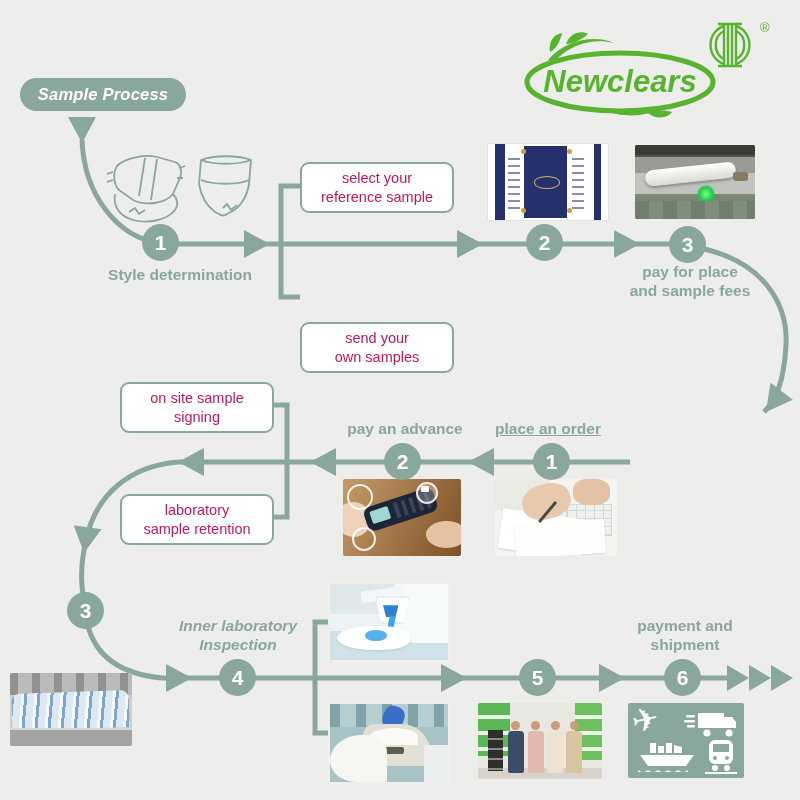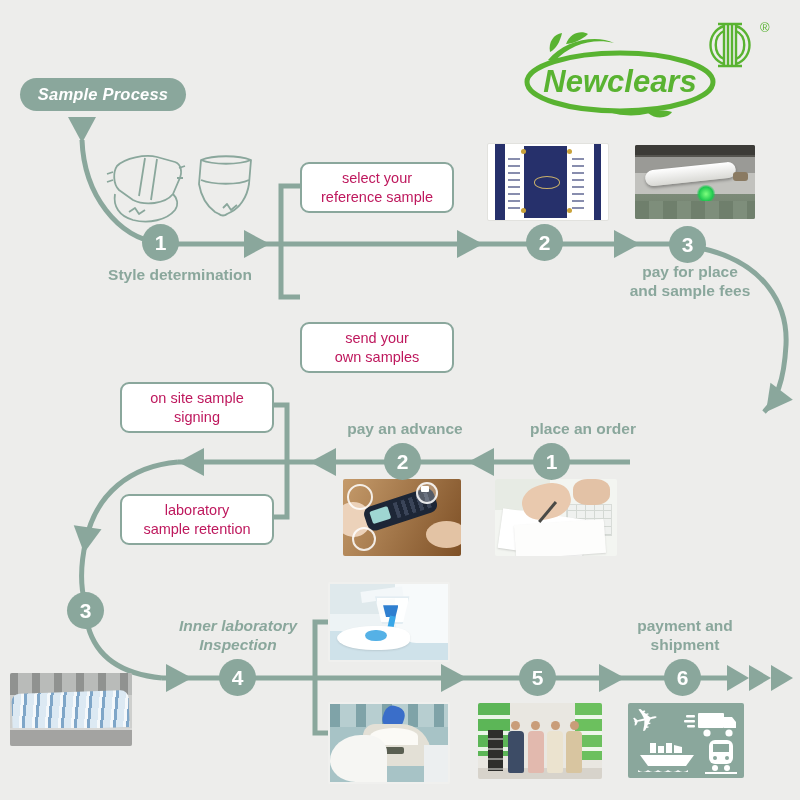--- a/index.html
+++ b/index.html
@@ -151,21 +151,21 @@
     <div style="left:0;top:0;width:100%;height:13%;background:#3c3b37;"></div>
     <div style="left:8%;top:28%;width:76%;height:22%;background:linear-gradient(180deg,#ffffff,#d9d9d5);border-radius:12px;transform:rotate(-6deg);box-shadow:0 2px 3px rgba(0,0,0,.3);"></div>
     <div style="left:82%;top:36%;width:12%;height:12%;background:#8a7a62;border-radius:3px;"></div>
     <div style="left:52%;top:54%;width:18px;height:18px;background:radial-gradient(circle,#7dff7d 0%,#1fc84f 55%,rgba(31,200,79,0) 75%);"></div>
     <div style="left:0;top:76%;width:100%;height:24%;background:repeating-linear-gradient(90deg,#6f7f6c 0 14px,#7e8e7b 14px 28px);"></div>
   </div>
 
   <div class="flow-label" style="left:340px;top:419px;width:130px;">pay an advance</div>
   <div class="circle-step" style="left:384px;top:443px;">2</div>
 
-  <div class="flow-label" style="left:518px;top:419px;width:130px;">place an order</div>
+  <div class="flow-label" style="left:483px;top:419px;width:130px;text-decoration:underline;">place an order</div>
   <div class="circle-step" style="left:533px;top:443px;">1</div>
 
   <div class="option-box" style="left:120px;top:382px;width:150px;height:47px;">on site sample
 signing</div>
   <div class="option-box" style="left:120px;top:494px;width:150px;height:47px;">laboratory
 sample retention</div>
 
   <div class="photo pay" style="left:343px;top:479px;width:118px;height:77px;">
     <div style="left:-6%;top:30%;width:30%;height:45%;background:#ecd2ba;border-radius:50%;transform:rotate(20deg);"></div>
     <div style="left:70%;top:55%;width:35%;height:35%;background:#e3c3a4;border-radius:50%;"></div>

